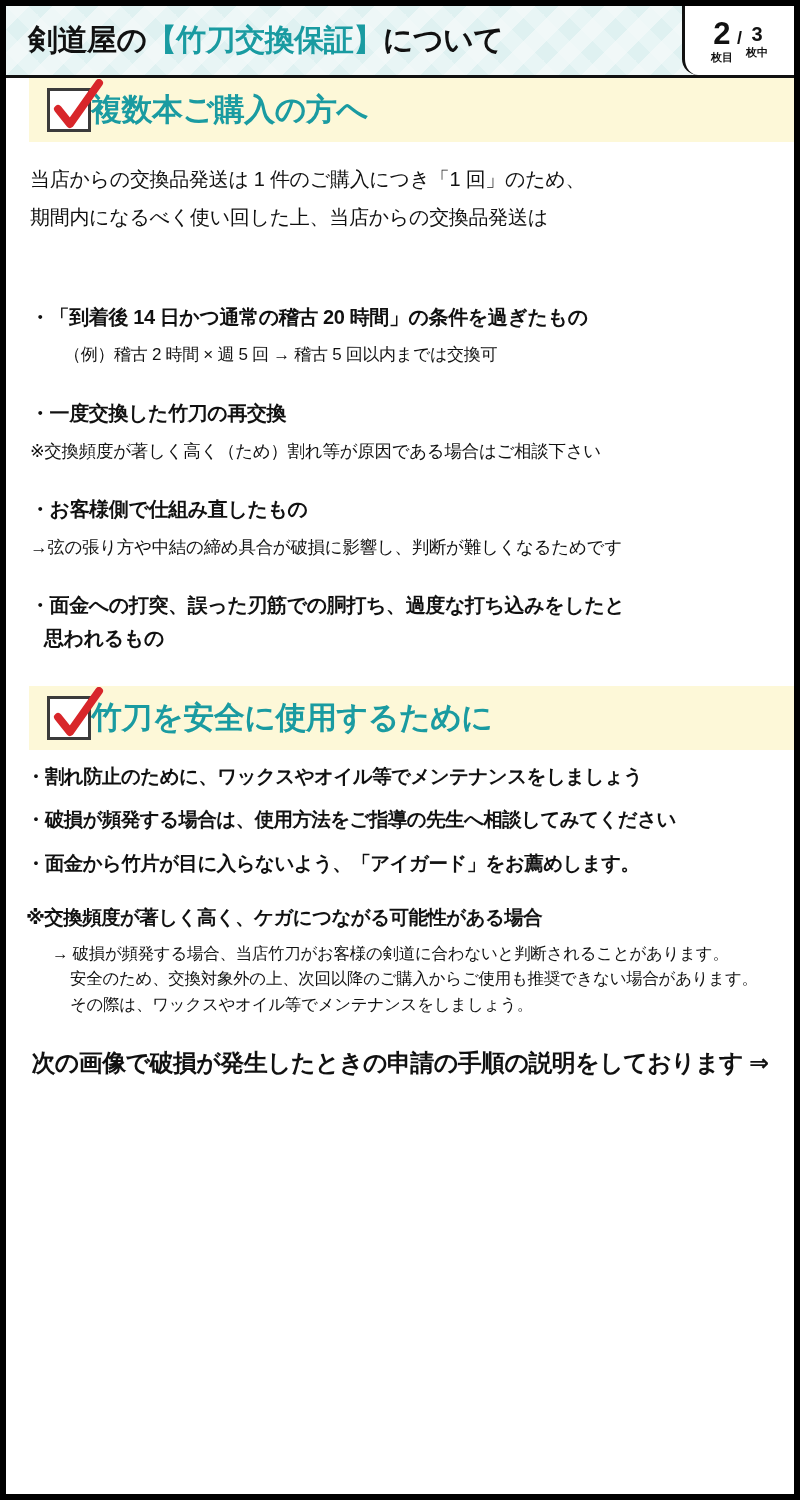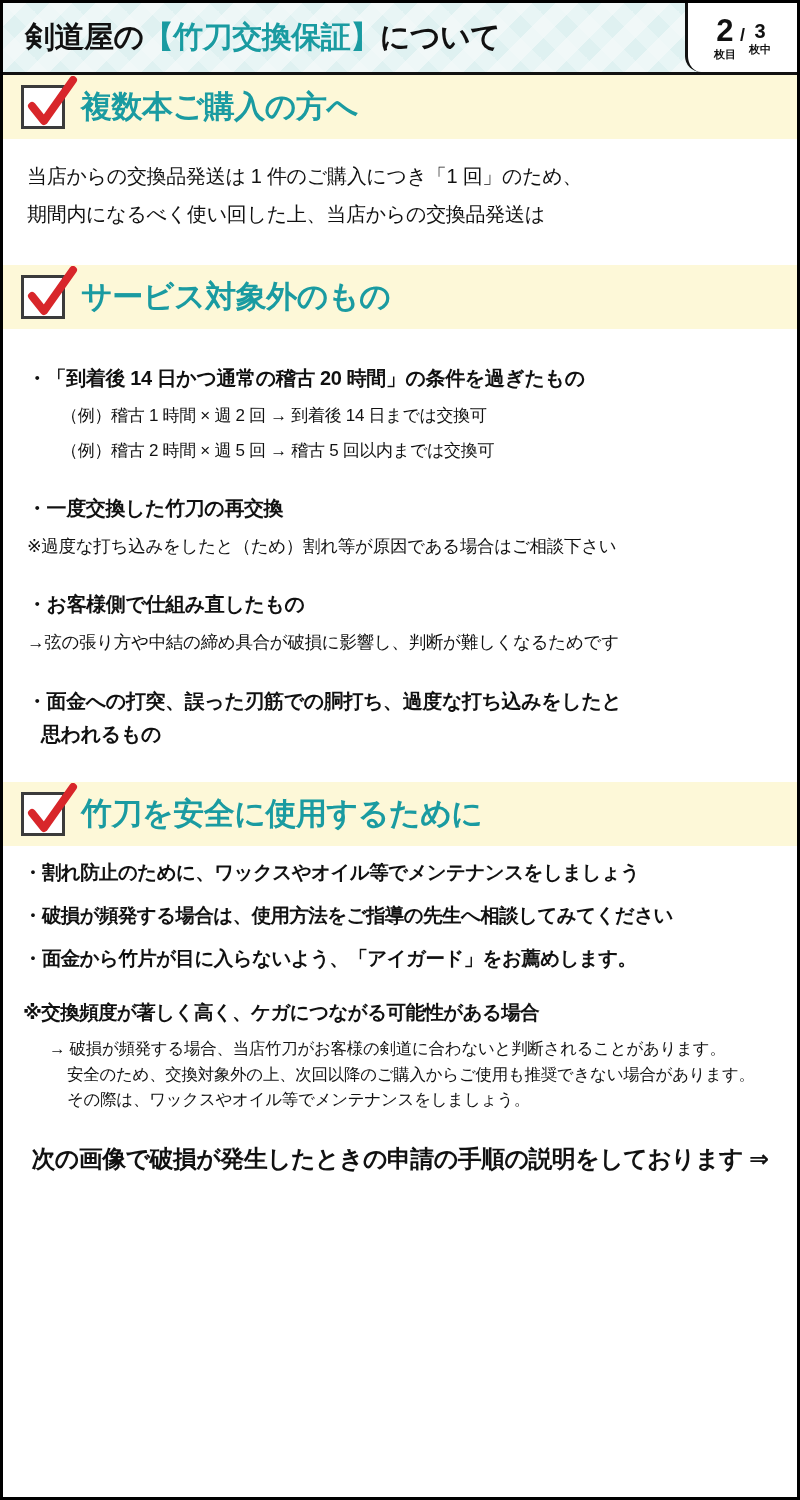--- a/index.html
+++ b/index.html
@@ -8,21 +8,21 @@
     height: 1500px;
     background: #ffffff;
     font-family: "Liberation Sans", "DejaVu Sans", sans-serif;
     color: #111111;
   }
   .page {
     position: relative;
     width: 800px;
     height: 1500px;
     background: #ffffff;
-    border: 3px solid #000000;
+    border: 6px solid #000000;
     overflow: hidden;
   }
 
   
   .header {
     position: relative;
     height: 72px;
     background: #dff1f1;
     border-bottom: 3px solid #111111;
     display: flex;
@@ -67,22 +67,22 @@
   .pc-sub { font-size: 11px; font-weight: bold; line-height: 1; margin-top: 3px; }
   .pc-col { display: flex; flex-direction: column; align-items: center; }
   .pc-slash { font-size: 18px; font-weight: bold; margin: 0 2px 4px 2px; }
   .pc-tot { font-size: 20px; font-weight: bold; line-height: 1; }
 
   
   .sect-bar {
     background: #fdf8d8;
     display: flex;
     align-items: center;
-    gap: 16px;
     padding: 10px 0 10px 18px;
+    margin-left: 23px;
   }
   .check-box {
     position: relative;
     flex: 0 0 auto;
     width: 44px;
     height: 44px;
     border: 3px solid #3b3b3b;
     background: #ffffff;
   }
   .check-box svg { position: absolute; left: -6px; top: -12px; }
@@ -188,66 +188,57 @@
     <div class="sect-title">複数本ご購入の方へ</div>
   </div>
 
   <div class="block">
     <div class="lead">当店からの交換品発送は 1 件のご購入につき「1 回」のため、</div>
     <div class="lead">期間内になるべく使い回した上、当店からの交換品発送は</div>
   </div>
 
   <div class="spacer-md"></div>
 
+
+  <div class="block">
+    <div>
+      <div class="bullet">・「到着後 14 日かつ通常の稽古 20 時間」の条件を過ぎたもの</div>
+      <div class="ex">（例）稽古 2 時間 × 週 5 回 → 稽古 5 回以内までは交換可</div>
+    </div>
+
+    <div class="spacer-sm"></div>
+
+    <div>
+      <div class="bullet">・一度交換した竹刀の再交換</div>
+      <div class="note">※交換頻度が著しく高く（ため）割れ等が原因である場合はご相談下さい</div>
+    </div>
+
+    <div class="spacer-sm"></div>
+
+    <div>
+      <div class="bullet">・お客様側で仕組み直したもの</div>
+      <div class="note">→弦の張り方や中結の締め具合が破損に影響し、判断が難しくなるためです</div>
+    </div>
+
+    <div class="spacer-sm"></div>
+
+    <div>
+      <div class="bullet">・面金への打突、誤った刃筋での胴打ち、過度な打ち込みをしたと</div>
+      <div class="bullet sub-indent" style="margin-top:2px">思われるもの</div>
+    </div>
+  </div>
+
+  <div class="spacer-md"></div>
+
   <div class="sect-bar">
     <div class="check-box">
       <svg width="62" height="60" viewBox="0 0 62 60">
         <path d="M14 30 L26 45 L55 4" fill="none" stroke="#d8262a" stroke-width="8" stroke-linecap="round" stroke-linejoin="round"></path>
       </svg>
     </div>
-    <div class="sect-title">サービス対象外のもの</div>
-  </div>
-
-  <div class="block">
-    <div>
-      <div class="bullet">・「到着後 14 日かつ通常の稽古 20 時間」の条件を過ぎたもの</div>
-      <div class="ex">（例）稽古 1 時間 × 週 2 回 → 到着後 14 日までは交換可</div>
-      <div class="ex">（例）稽古 2 時間 × 週 5 回 → 稽古 5 回以内までは交換可</div>
-    </div>
-
-    <div class="spacer-sm"></div>
-
-    <div>
-      <div class="bullet">・一度交換した竹刀の再交換</div>
-      <div class="note">※過度な打ち込みをしたと（ため）割れ等が原因である場合はご相談下さい</div>
-    </div>
-
-    <div class="spacer-sm"></div>
-
-    <div>
-      <div class="bullet">・お客様側で仕組み直したもの</div>
-      <div class="note">→弦の張り方や中結の締め具合が破損に影響し、判断が難しくなるためです</div>
-    </div>
-
-    <div class="spacer-sm"></div>
-
-    <div>
-      <div class="bullet">・面金への打突、誤った刃筋での胴打ち、過度な打ち込みをしたと</div>
-      <div class="bullet sub-indent" style="margin-top:2px">思われるもの</div>
-    </div>
-  </div>
-
-  <div class="spacer-md"></div>
-
-  <div class="sect-bar">
-    <div class="check-box">
-      <svg width="62" height="60" viewBox="0 0 62 60">
-        <path d="M14 30 L26 45 L55 4" fill="none" stroke="#d8262a" stroke-width="8" stroke-linecap="round" stroke-linejoin="round"></path>
-      </svg>
-    </div>
     <div class="sect-title">竹刀を安全に使用するために</div>
   </div>
 
   <div class="safety">
     <div class="safety-item">・割れ防止のために、ワックスやオイル等でメンテナンスをしましょう</div>
     <div class="safety-item">・破損が頻発する場合は、使用方法をご指導の先生へ相談してみてください</div>
     <div class="safety-item">・面金から竹片が目に入らないよう、「アイガード」をお薦めします。</div>
 
     <div class="warn-head">※交換頻度が著しく高く、ケガにつながる可能性がある場合</div>
     <div class="warn-line">→ 破損が頻発する場合、当店竹刀がお客様の剣道に合わないと判断されることがあります。</div>

